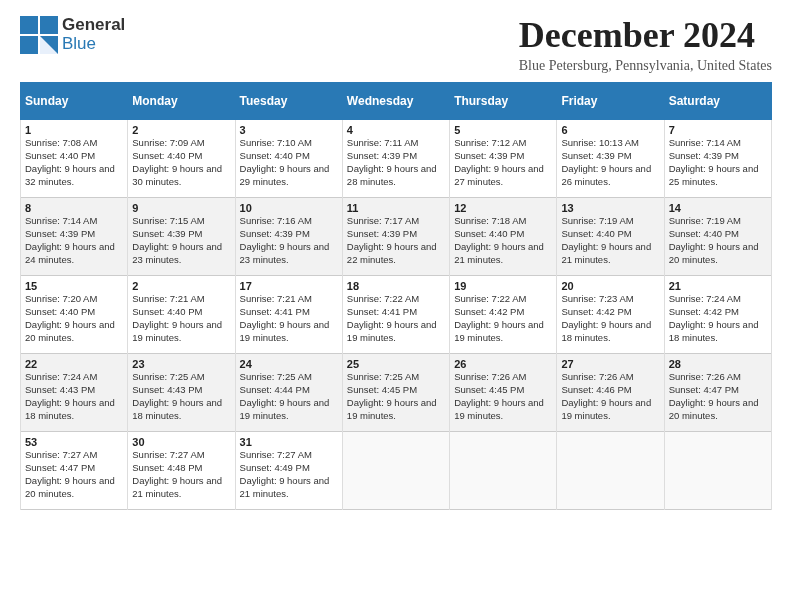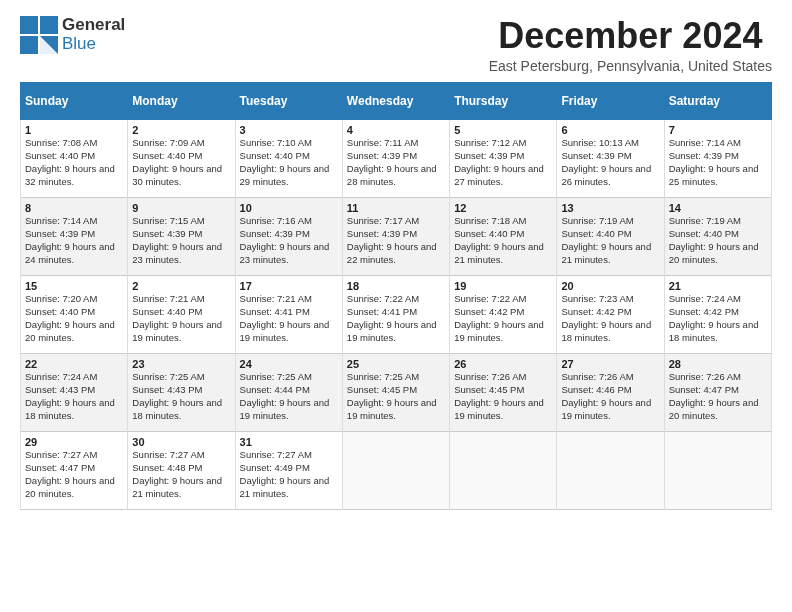--- a/index.html
+++ b/index.html
@@ -20,21 +20,22 @@
       justify-content: space-between;
       align-items: flex-start;
       margin-bottom: 8px;
     }
     .logo {
       display: flex;
       flex-direction: column;
       align-items: flex-start;
     }
     .title-block {
-      text-align: center;
+      text-align: left;
+      font-family: Liberation Serif, serif;
     }
     .month-title {
       font-size: 36px;
       font-weight: bold;
       color: #222;
       line-height: 1.1;
     }
     .location {
       font-size: 14px;
       color: #555;
@@ -117,21 +118,21 @@
             <span>General</span>
           </div>
           <div style="font-size:17px;font-weight:normal;color:#2979b5;line-height:1.1;">
             <span>Blue</span>
           </div>
         </div>
       </div>
     </div>
     <div class="title-block">
       <div class="month-title">December 2024</div>
-      <div class="location">East Petersburg, Pennsylvania, United States</div>
+      <div class="location">Blue Petersburg, Pennsylvania, United States</div>
     </div>
   </div>
 
   <table>
     <thead>
       <tr>
         <th>Sunday</th>
         <th>Monday</th>
         <th>Tuesday</th>
         <th>Wednesday</th>
@@ -312,21 +313,21 @@
           </td>
           <td>
             <span class="day-num">28</span>
             <span class="day-info">Sunrise: 7:26 AM</span>
             <span class="day-info">Sunset: 4:47 PM</span>
             <span class="day-info">Daylight: 9 hours and 20 minutes.</span>
           </td>
         </tr>
         <tr class="week-row">
           <td>
-            <span class="day-num">29</span>
+            <span class="day-num">53</span>
             <span class="day-info">Sunrise: 7:27 AM</span>
             <span class="day-info">Sunset: 4:47 PM</span>
             <span class="day-info">Daylight: 9 hours and 20 minutes.</span>
           </td>
           <td>
             <span class="day-num">30</span>
             <span class="day-info">Sunrise: 7:27 AM</span>
             <span class="day-info">Sunset: 4:48 PM</span>
             <span class="day-info">Daylight: 9 hours and 21 minutes.</span>
           </td>

